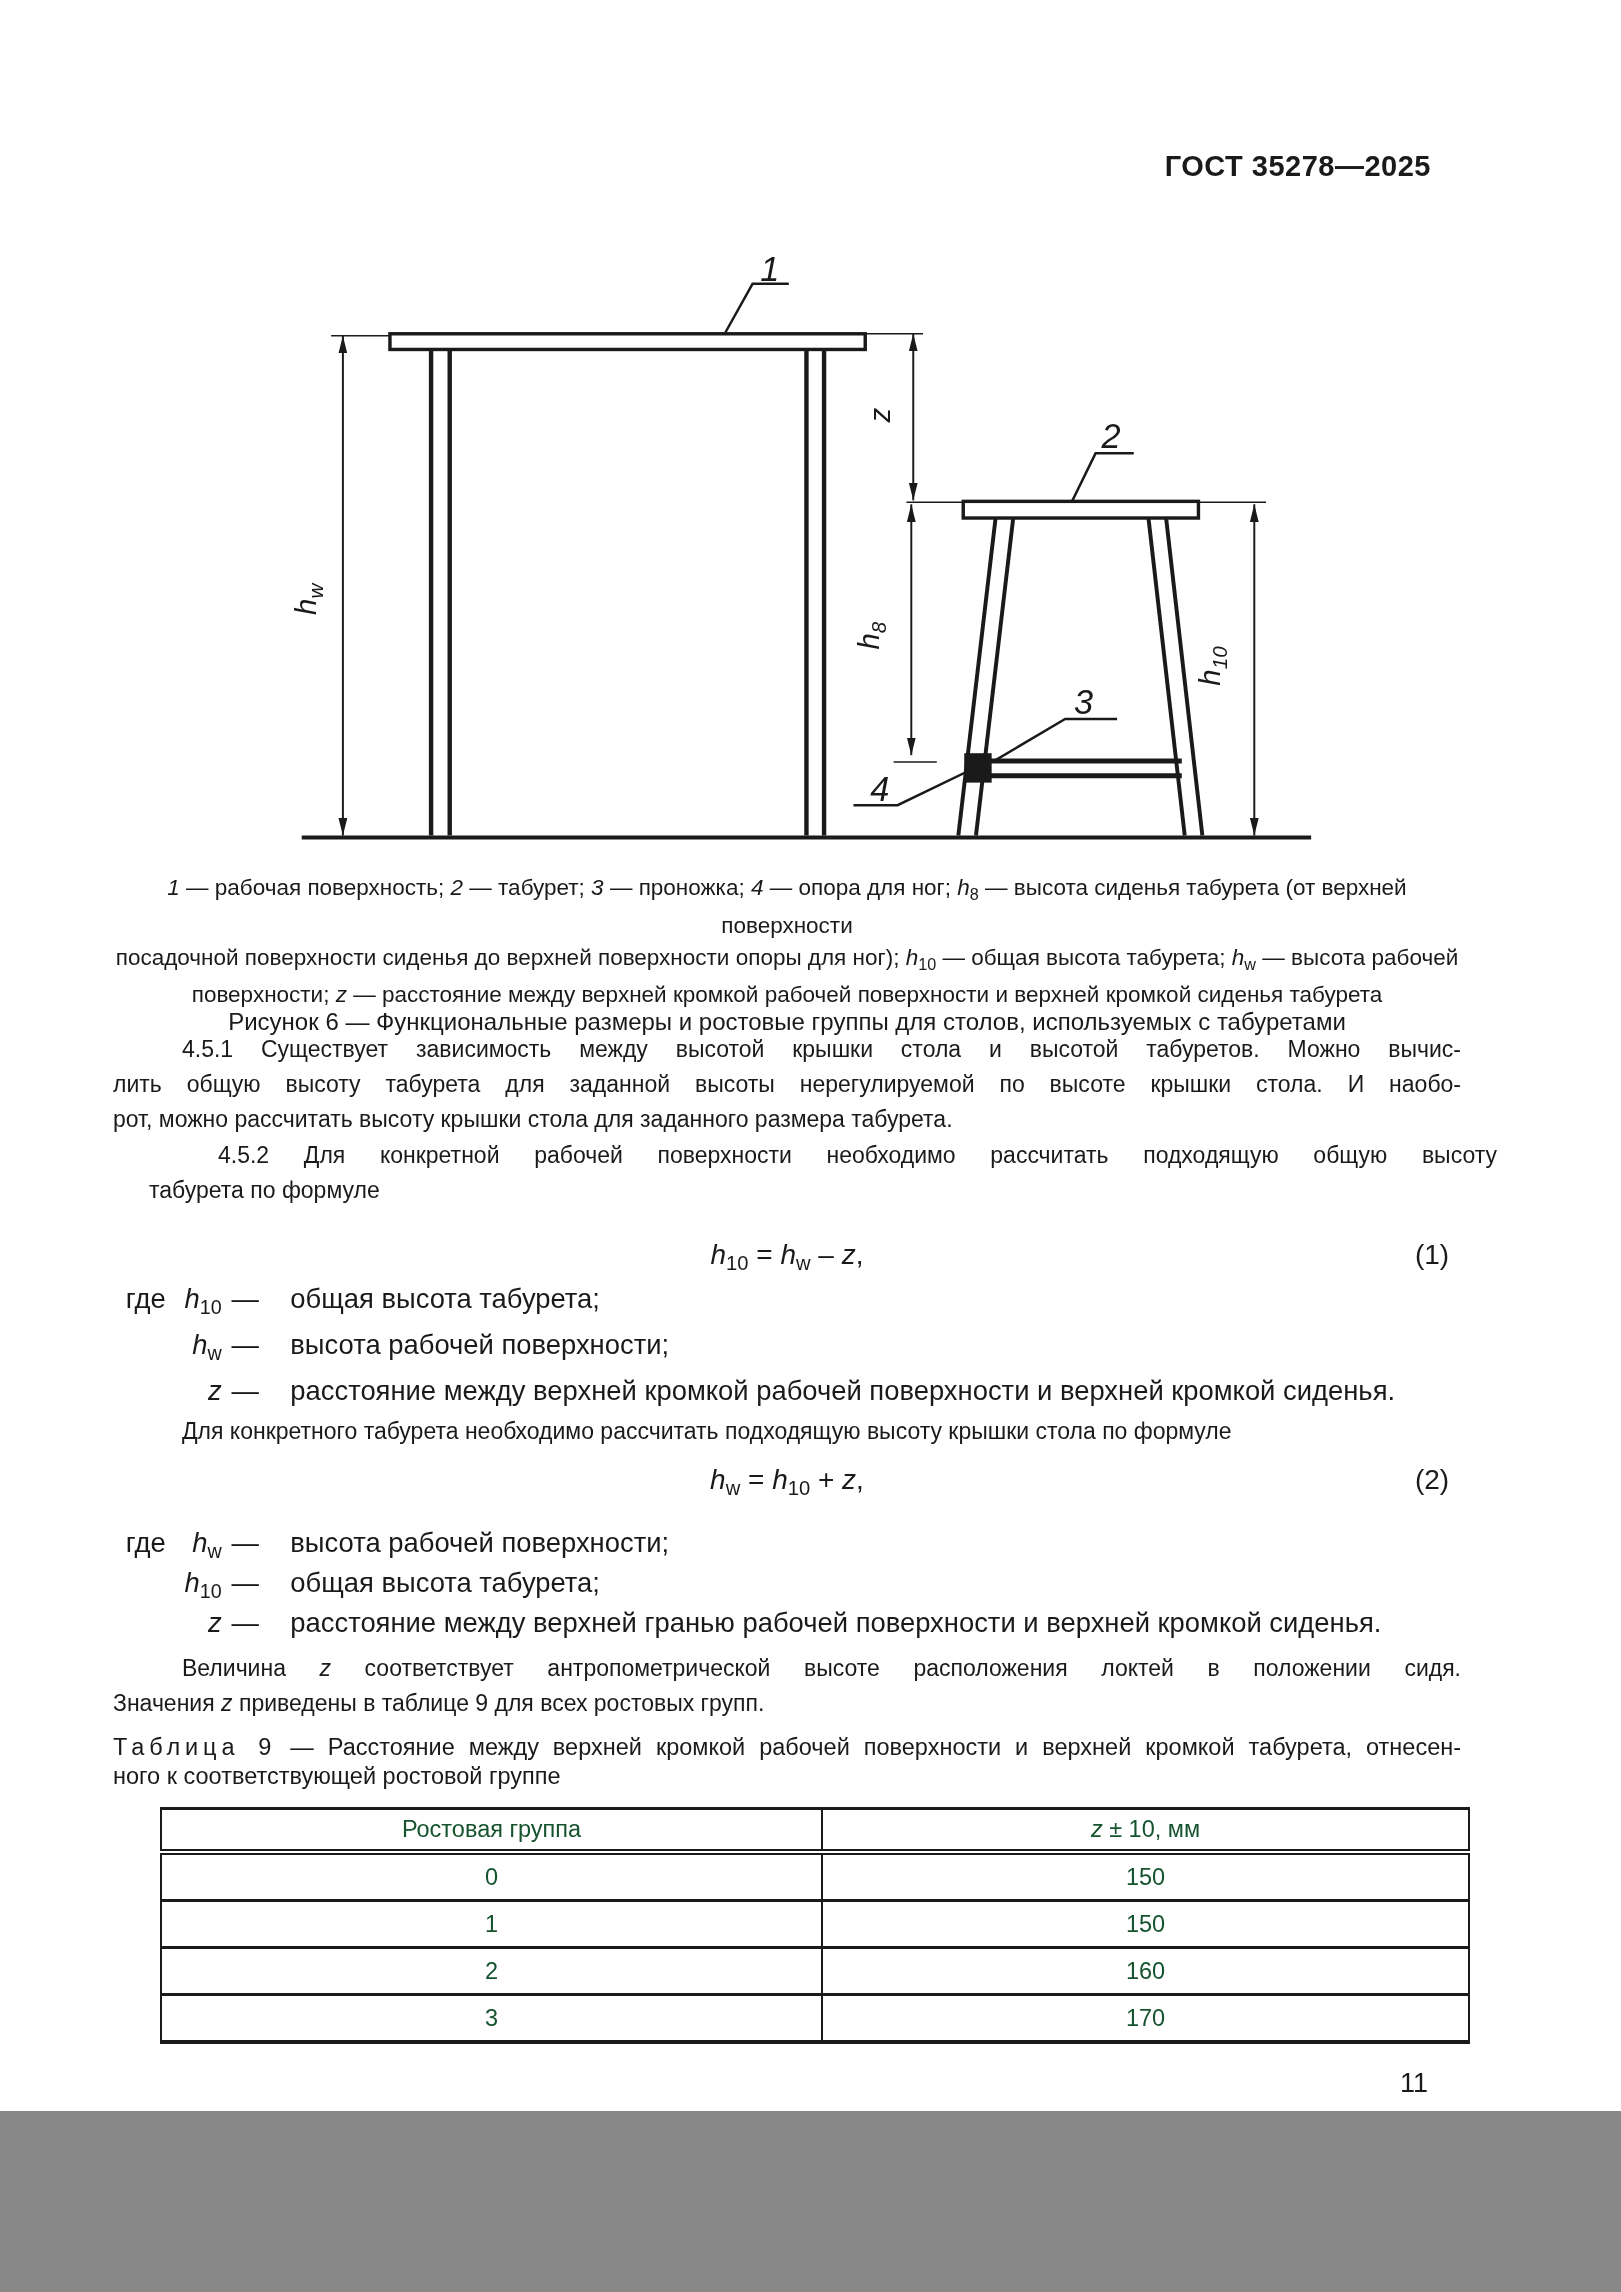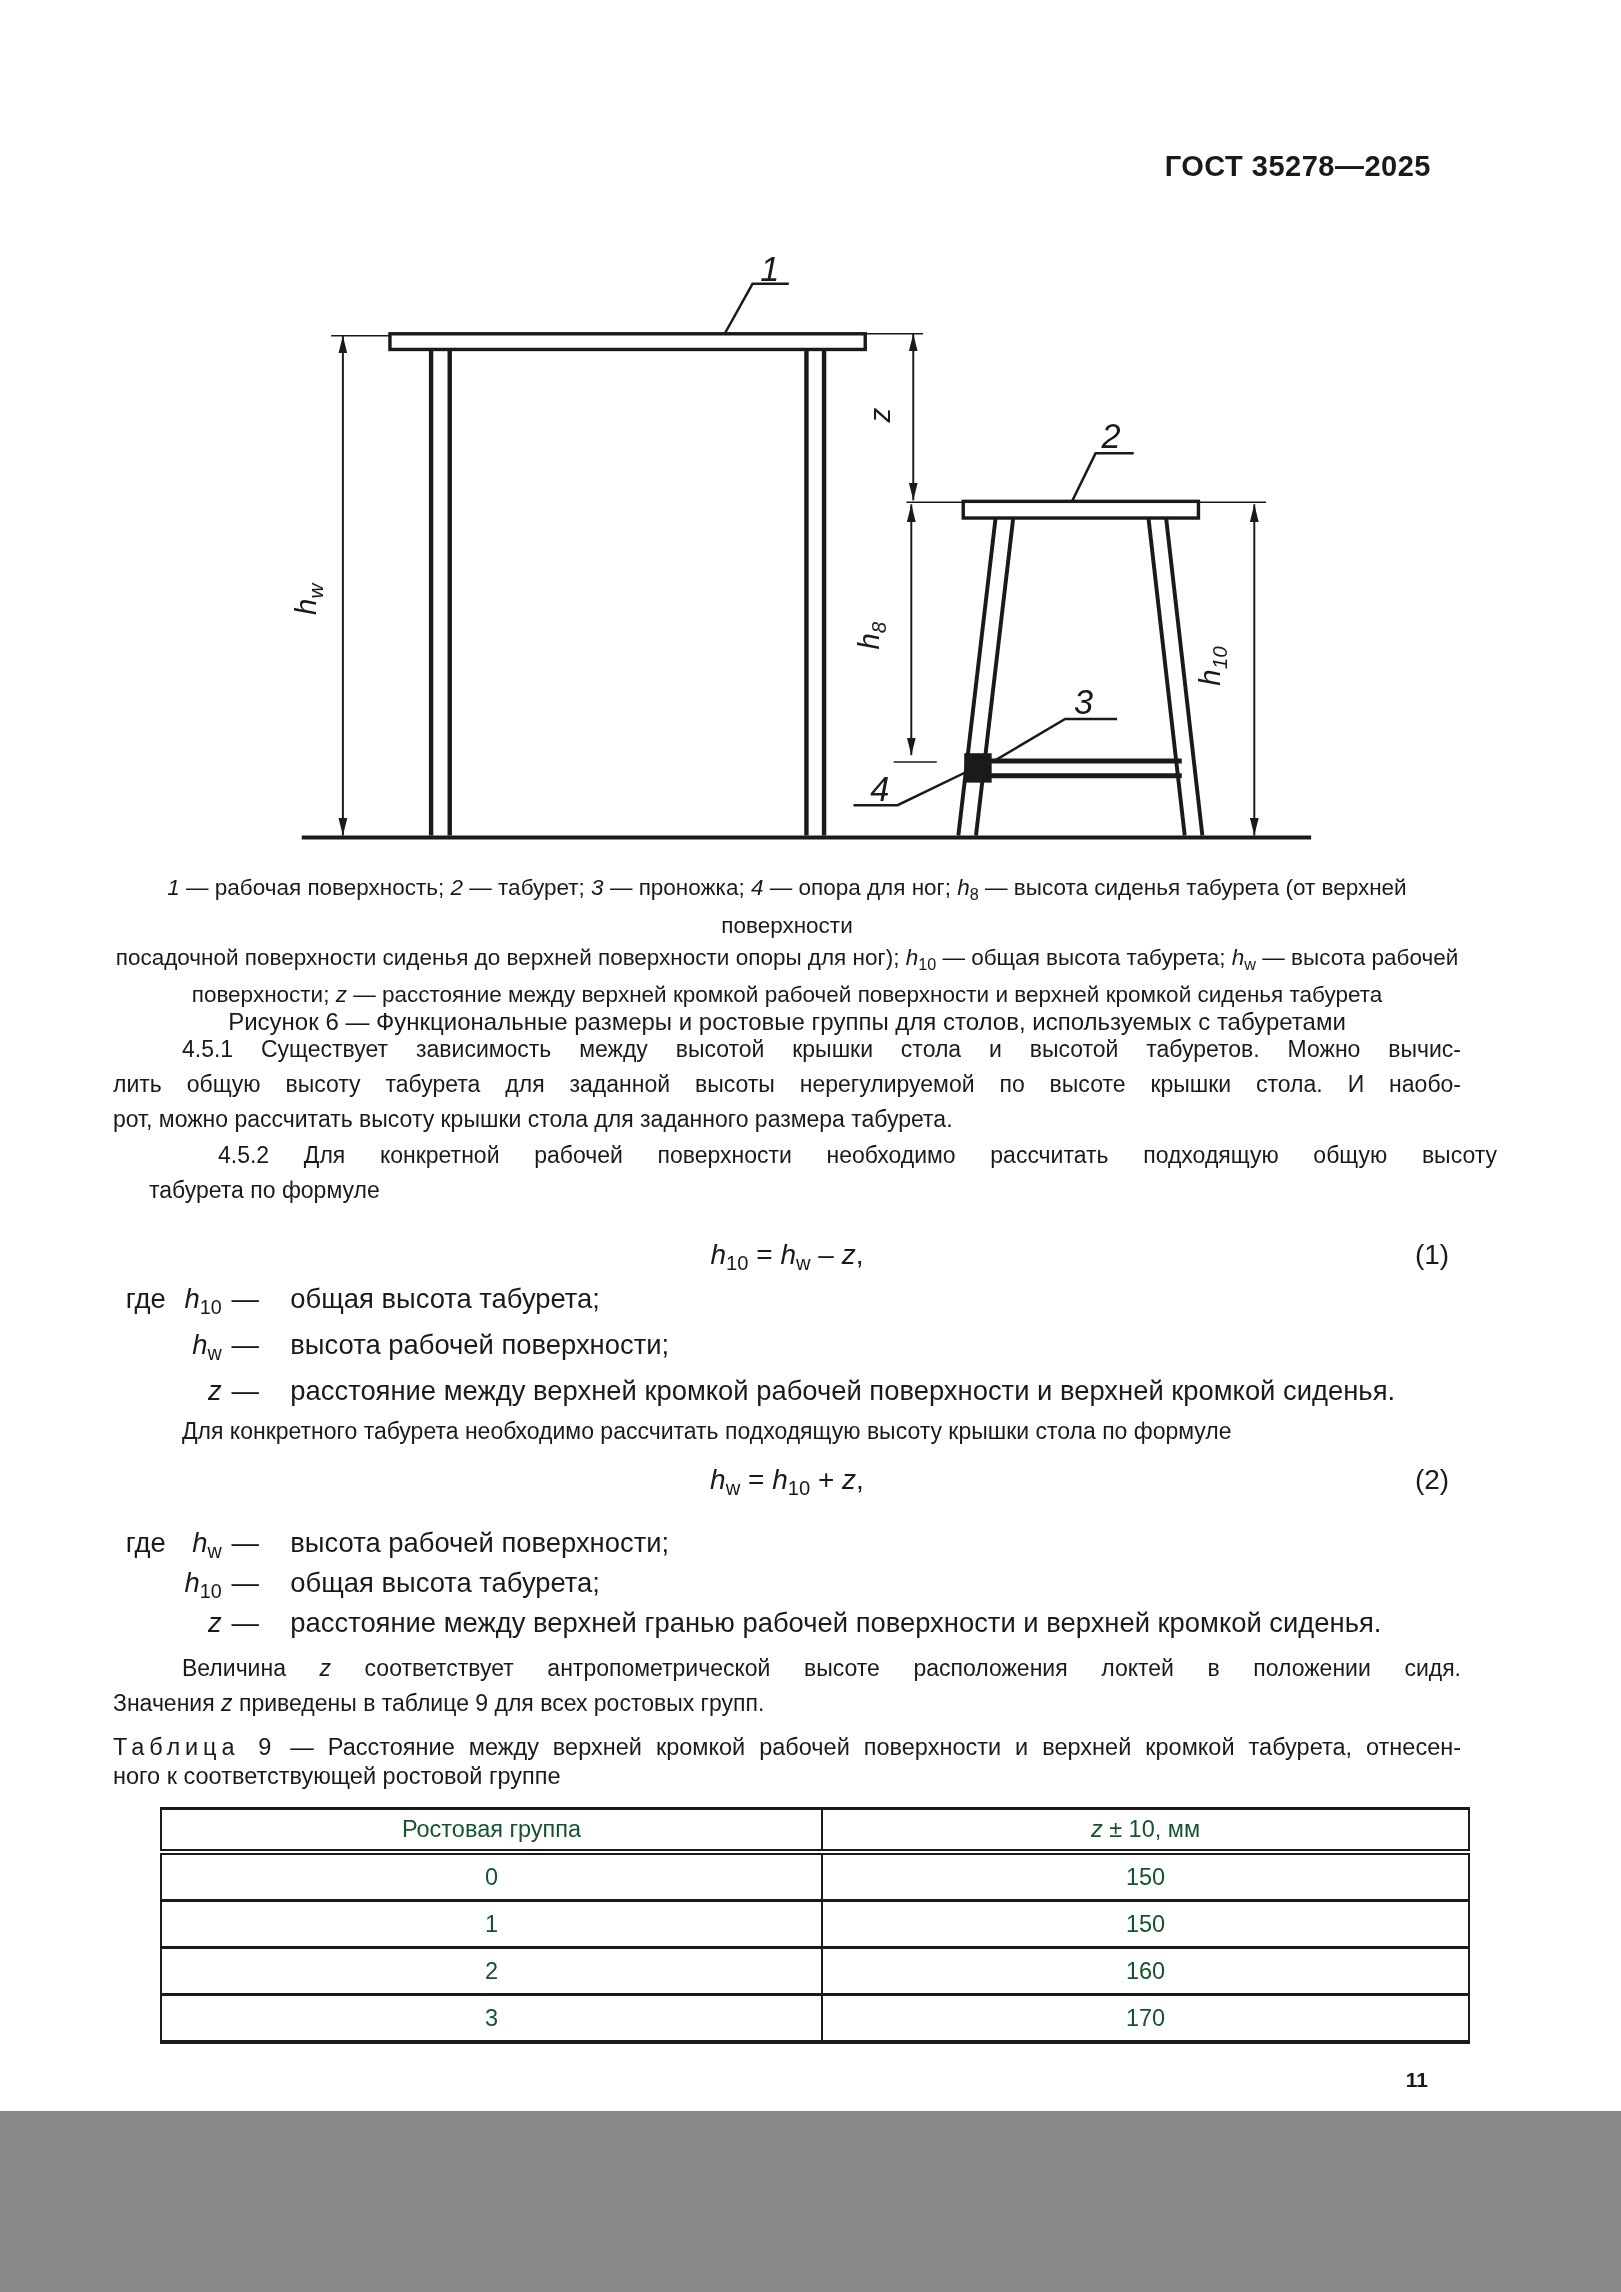--- a/index.html
+++ b/index.html
@@ -41,21 +41,21 @@
   
   .t9title{left:113px;top:1733px;width:1348px;font-size:23.5px;line-height:29px;}
   .t9label{letter-spacing:4.9px;}
   table.t9{left:118px;top:1807px;width:1310px;border-collapse:collapse;
            font-size:23.5px;color:#14532d;table-layout:fixed;margin-left:42px;}
   table.t9 th,table.t9 td{border-left:2px solid #1a1a1a;border-right:2px solid #1a1a1a;
            text-align:center;vertical-align:middle;font-weight:normal;padding:0;}
   table.t9 th{height:39px;border-top:3.9px solid #1a1a1a;border-bottom:6.9px double #1a1a1a;}
   table.t9 td{height:44px;border-top:3.9px solid #1a1a1a;}
   table.t9 tr:last-child td{border-bottom:4.9px solid #1a1a1a;}
-  .pagenum{top:2068px;right:193px;font-size:21px;font-weight:bold;}
+  .pagenum{top:2068px;right:193px;font-size:27px;}
 </style>
 </head>
 <body>
 
 <div class="page">
 
   <div class="abs hdr">ГОСТ 35278—2025</div>
 
   <svg class="abs figsvg" width="1059" height="637" viewBox="280 230 1080 650">
     <defs>

